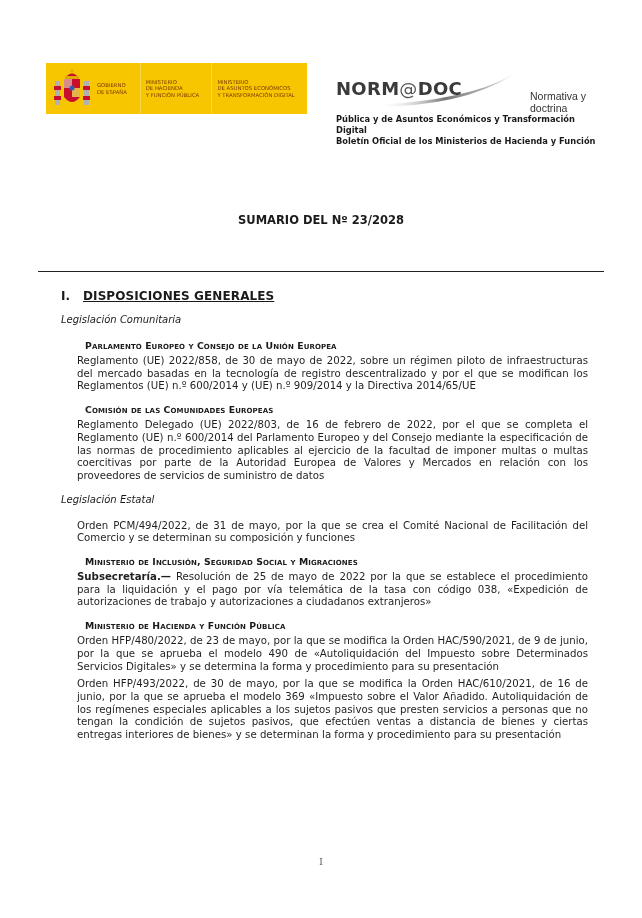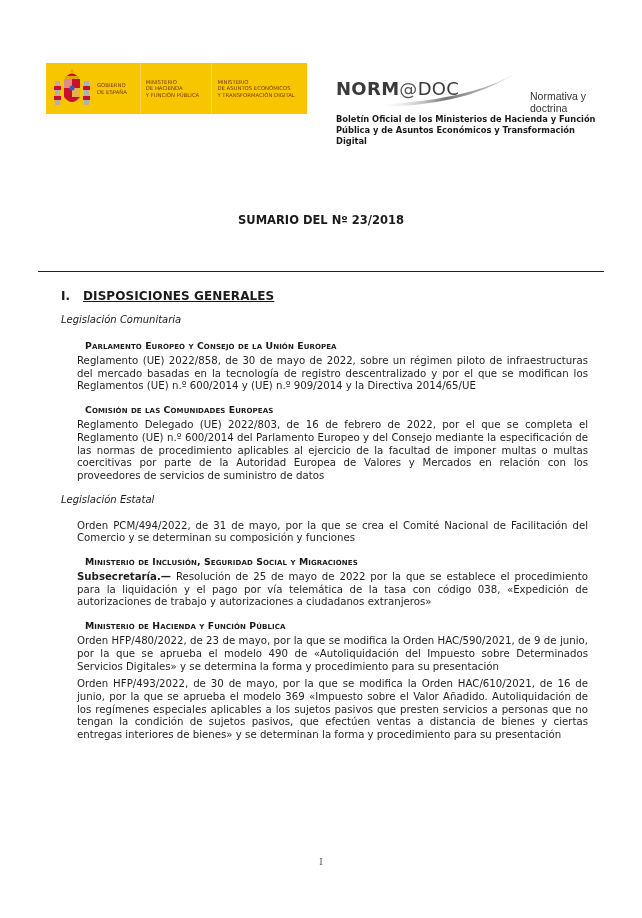--- a/index.html
+++ b/index.html
@@ -16,21 +16,21 @@
     font-family: "DejaVu Sans", sans-serif; font-size: 5.3px; line-height: 6.4px; color: #7a3a00;
     text-transform: uppercase; padding-left: 5px; height: 51px; display: flex; flex-direction: column; justify-content: center;
   }
   .gov-col.c1 { width: 43px; }
   .gov-col.c2 { width: 66px; border-left: 1px solid #f9d64a; }
   .gov-col.c3 { width: 90px; border-left: 1px solid #f9d64a; }
 
   .normadoc { position: absolute; left: 336px; top: 70px; width: 270px; height: 70px; }
   .nd-logo { position: absolute; left: 0; top: 8px; font-family: "DejaVu Sans", sans-serif; font-size: 18px; font-weight: bold; color: #3a3a3a; letter-spacing: 0.3px; }
   .nd-logo .at { font-weight: normal; color: #555; }
-  .nd-logo .doc { font-weight: normal; }
+  .nd-logo .doc { font-weight: bold; }
   .nd-swoosh { position: absolute; left: 10px; top: 2px; width: 170px; height: 36px; }
   .nd-tag { position: absolute; left: 194px; top: 20px; font-family: "Liberation Sans", sans-serif; font-size: 10.5px; color: #333; }
   .nd-sub { position: absolute; left: 0; top: 44px; font-family: "DejaVu Sans", sans-serif; font-size: 8.3px; font-weight: bold; line-height: 11px; color: #1a1a1a; }
 
   .title { position: absolute; left: 0; width: 642px; top: 213px; text-align: center; font-size: 11.5px; font-weight: bold; color: #1a1a1a; }
   .rule { position: absolute; left: 38px; width: 566px; top: 271px; height: 1px; background: #222; }
 
   .content { position: absolute; left: 61px; top: 289px; width: 527px; }
   .sec-head { font-size: 12px; font-weight: bold; margin: 0 0 11px 0; letter-spacing: 0.1px; text-decoration: underline; }
   .sec-head .num { display: inline-block; width: 22px; }
@@ -87,26 +87,26 @@
         <stop offset="1" stop-color="#ddd"></stop>
       </linearGradient>
     </defs>
     <path d="M30 35 Q120 34 168 2 Q125 28 30 33 Z" fill="url(#sw)"></path>
   </svg>
   <div class="nd-logo">
     <span>NORM</span><span class="at">@</span><span class="doc">DOC</span>
   </div>
   <div class="nd-tag">Normativa y doctrina</div>
   <div class="nd-sub">
+    <div>Pública y de Asuntos Económicos y Transformación Digital</div>
     <div>Boletín Oficial de los Ministerios de Hacienda y Función</div>
-    <div>Pública y de Asuntos Económicos y Transformación Digital</div>
   </div>
 </div>
 
-<div class="title">SUMARIO DEL Nº 23/2018</div>
+<div class="title">SUMARIO DEL Nº 23/2028</div>
 <div class="rule"></div>
 
 <div class="content">
   <div class="sec-head">
     <span class="num">I.</span><span>DISPOSICIONES GENERALES</span>
   </div>
 
   <div class="sub-head">Legislación Comunitaria</div>
 
   <div class="org">Parlamento Europeo y Consejo de la Unión Europea</div>

